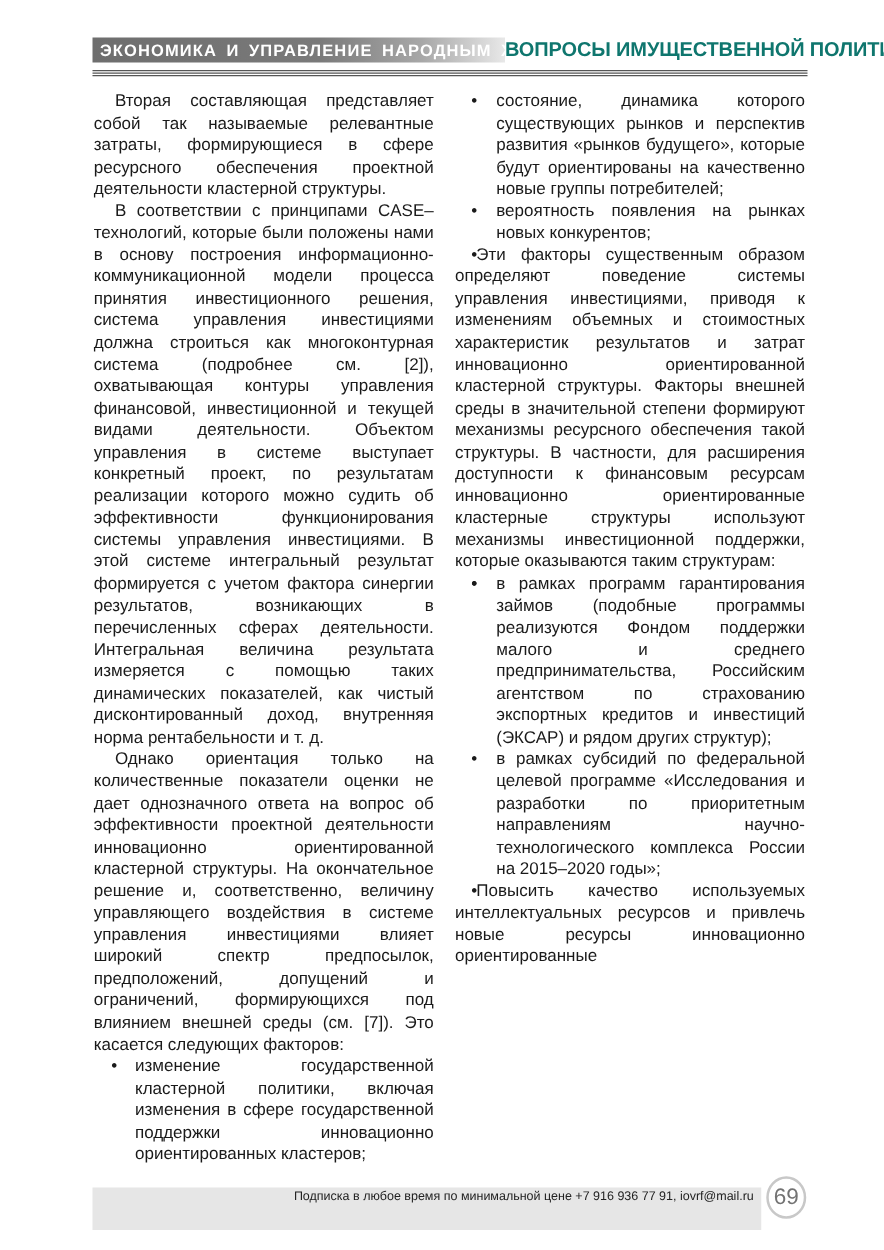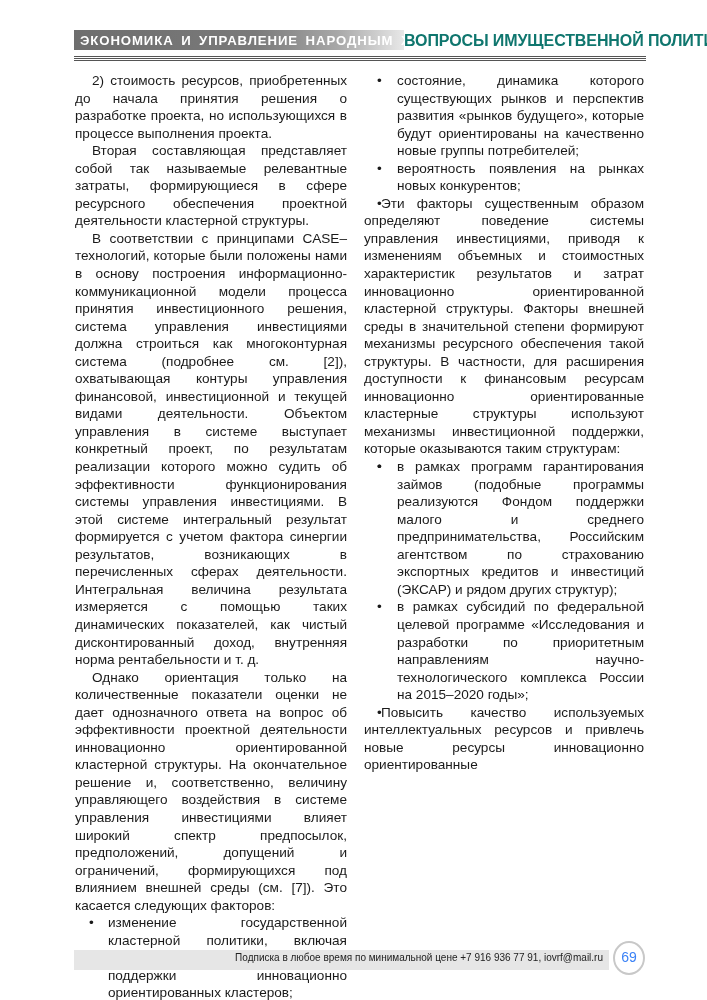--- a/index.html
+++ b/index.html
@@ -24,41 +24,40 @@
     .col-left { left: 75px; width: 272px; }
     .col-right { left: 364px; width: 280px; }
     .col p { margin: 0; text-indent: 17px; }
     .col ul { margin: 0; padding: 0; list-style: none; }
     .col li { position: relative; padding-left: 33px; }
     .col-right li { padding-left: 33px; }
     .col li .bullet { position: absolute; left: 13px; top: 0; }
     .col-left li .bullet { left: 14px; }
     .col li .txt { display: block; text-align: justify; }
 
-    .footer-band { position: absolute; left: 74px; top: 950px; width: 535px; height: 20px;
+    .footer-band { position: absolute; left: 74px; top: 950px; width: 535px; height: 34px;
       background: #e6e6e6; }
     .footer-text { position: absolute; right: 6px; top: 0; line-height: 16px; font-size: 10px; color: #222;
       white-space: nowrap; }
     .page-circle { position: absolute; left: 613px; top: 941px; width: 32px; height: 34px;
       border: 2.5px solid #c8c8c8; border-radius: 50%; box-sizing: border-box; background: #fff;
-      text-align: center; line-height: 29px; font-size: 14px; color: #3b82f6; }
+      text-align: center; line-height: 29px; font-size: 18px; color: #737373; }
   </style>
 </head>
 <body>
 
 <div class="header">
   <div class="header-band">
     <div class="header-left">ЭКОНОМИКА И УПРАВЛЕНИЕ НАРОДНЫМ ХОЗЯЙСТВОМ</div>
   </div>
   <div class="header-right">ВОПРОСЫ ИМУЩЕСТВЕННОЙ ПОЛИТИКИ</div>
 </div>
 <div class="header-rule"></div>
 
 <div class="col col-left">
-  <p>2) стоимость ресурсов, приобретенных до начала принятия решения о разработке проекта, но использующихся в процессе выполнения проекта.</p>
   <p>Вторая составляющая представляет собой так называемые релевантные затраты, формирующиеся в сфере ресурсного обеспечения проектной деятельности кластерной структуры.</p>
   <p>В соответствии с принципами CASE–технологий, которые были положены нами в основу построения информационно-коммуникационной модели процесса принятия инвестиционного решения, система управления инвестициями должна строиться как многоконтурная система (подробнее см. [2]), охватывающая контуры управления финансовой, инвестиционной и текущей видами деятельности. Объектом управления в системе выступает конкретный проект, по результатам реализации которого можно судить об эффективности функционирования системы управления инвестициями. В этой системе интегральный результат формируется с учетом фактора синергии результатов, возникающих в перечисленных сферах деятельности. Интегральная величина результата измеряется с помощью таких динамических показателей, как чистый дисконтированный доход, внутренняя норма рентабельности и т. д.</p>
   <p>Однако ориентация только на количественные показатели оценки не дает однозначного ответа на вопрос об эффективности проектной деятельности инновационно ориентированной кластерной структуры. На окончательное решение и, соответственно, величину управляющего воздействия в системе управления инвестициями влияет широкий спектр предпосылок, предположений, допущений и ограничений, формирующихся под влиянием внешней среды (см. [7]). Это касается следующих факторов:</p>
   <ul>
     <li>
       <span class="bullet">•</span>
       <span class="txt">изменение государственной кластерной политики, включая изменения в сфере государственной поддержки инновационно ориентированных кластеров;</span>
     </li>
   </ul>
 </div>

